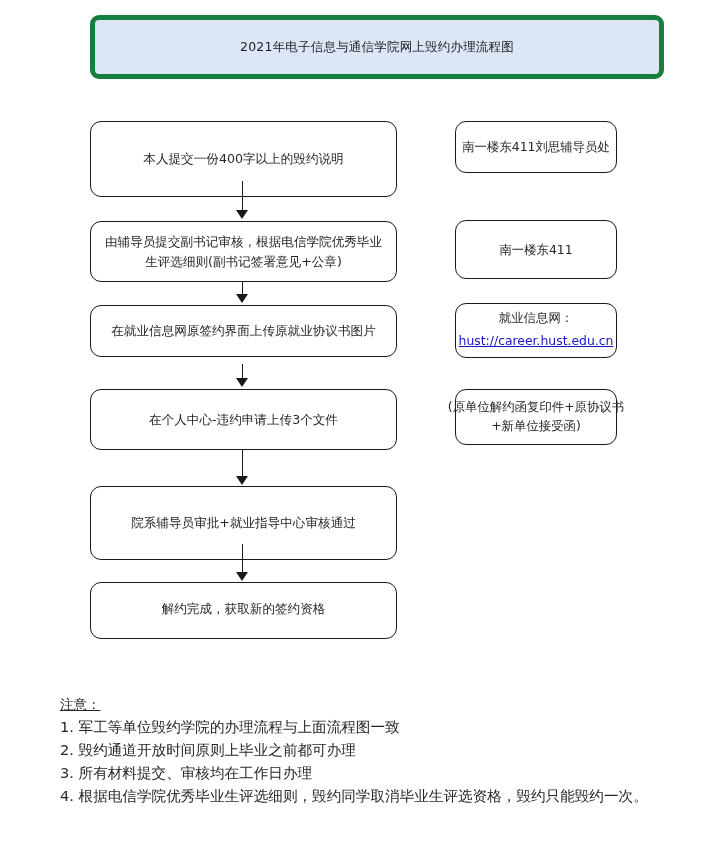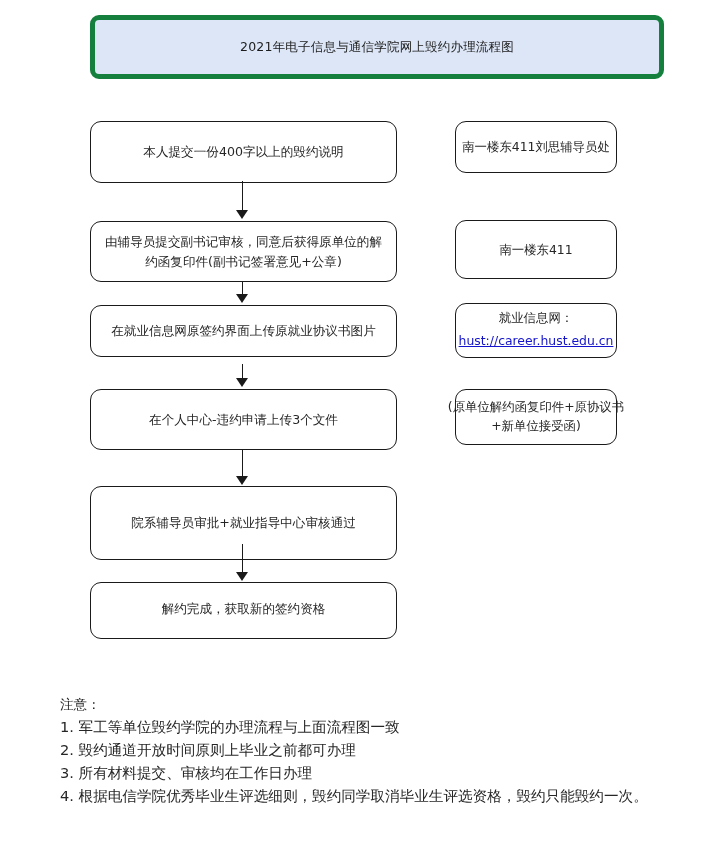--- a/index.html
+++ b/index.html
@@ -60,21 +60,21 @@
     padding: 4px 8px;
     line-height: 1.55;
   }
   .node .node-text {
     font-size: 12.6px;
     color: #262626;
   }
 
   
   .col-left { left: 90px; width: 307px; }
-  .n1 { top: 121px;  height: 62px; }
+  .n1 { top: 121px;  height: 76px; }
   .n2 { top: 221px;  height: 61px; }
   .n3 { top: 305px;  height: 52px; }
   .n4 { top: 389px;  height: 61px; }
   .n5 { top: 486px;  height: 74px; }
   .n6 { top: 582px;  height: 57px; font-family: Liberation Mono, monospace; }
 
   
   .col-right { left: 455px; width: 162px; }
   .r1 { top: 121px; height: 52px; }
   .r2 { top: 220px; height: 59px; }
@@ -130,20 +130,21 @@
   .notes {
     position: absolute;
     left: 60px;
     top: 694px;
     width: 645px;
   }
   .notes-title {
     font-size: 13.5px;
     color: #262626;
     line-height: 1.55;
+    text-decoration: underline;
   }
   .note-line {
     font-size: 14.6px;
     color: #262626;
     line-height: 1.58;
     white-space: nowrap;
   }
   .note-num {
     font-family: "DejaVu Sans", "Liberation Sans", sans-serif;
   }
@@ -154,21 +155,21 @@
 <div id="canvas">
 
   <div class="title-box">
     <span class="title-text">2021年电子信息与通信学院网上毁约办理流程图</span>
   </div>
 
   <div class="node col-left n1">
     <span class="node-text">本人提交一份400字以上的毁约说明</span>
   </div>
   <div class="node col-left n2">
-    <span class="node-text">由辅导员提交副书记审核，同意后获得原单位的解约函复印件(副书记签署意见+公章)</span>
+    <span class="node-text">由辅导员提交副书记审核，根据电信学院优秀毕业生评选细则(副书记签署意见+公章)</span>
   </div>
   <div class="node col-left n3">
     <span class="node-text">在就业信息网原签约界面上传原就业协议书图片</span>
   </div>
   <div class="node col-left n4">
     <span class="node-text">在个人中心-违约申请上传3个文件</span>
   </div>
   <div class="node col-left n5">
     <span class="node-text">院系辅导员审批+就业指导中心审核通过</span>
   </div>

